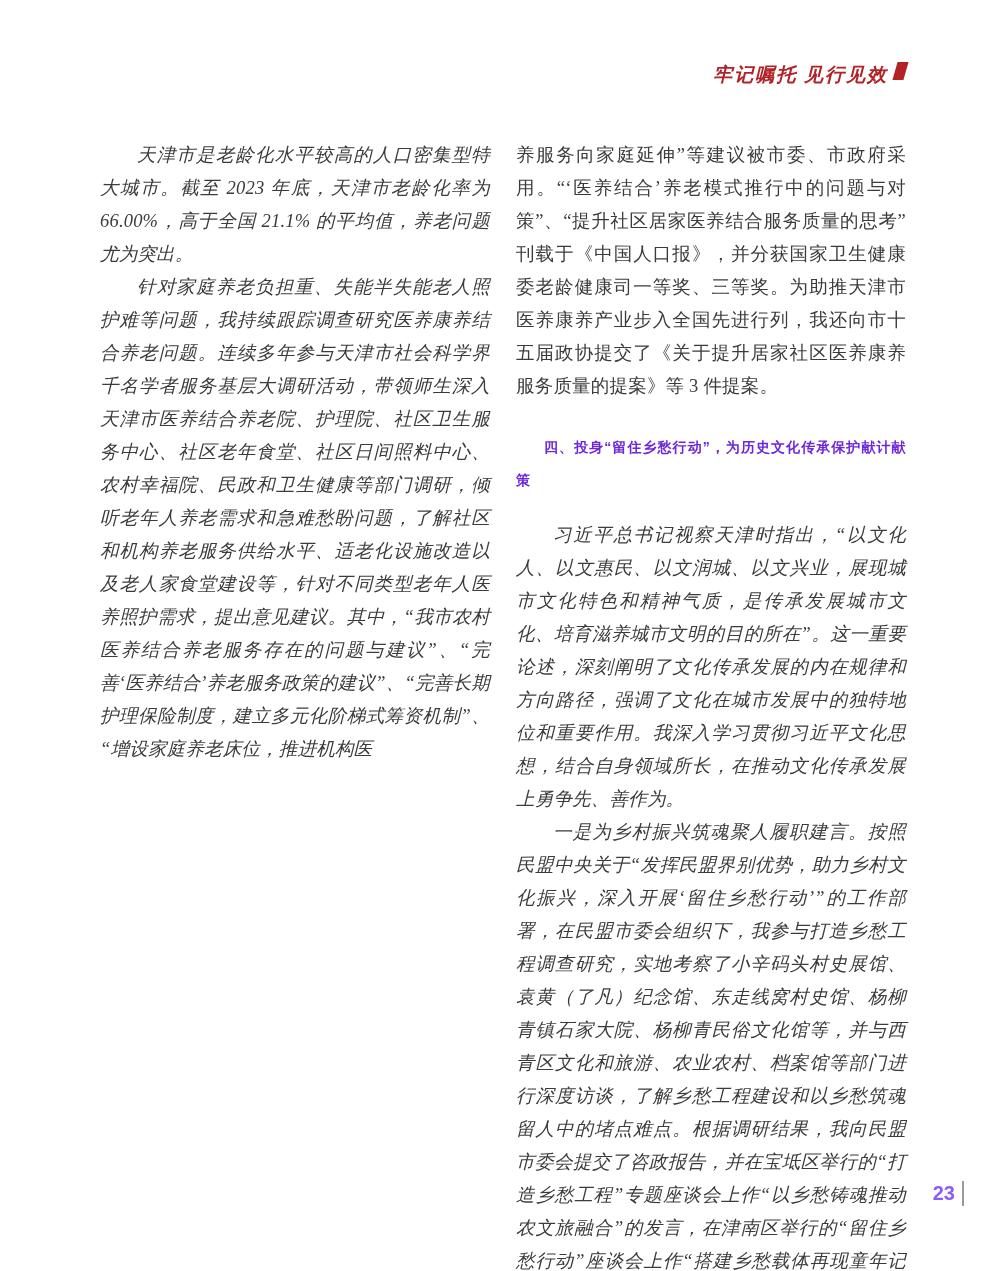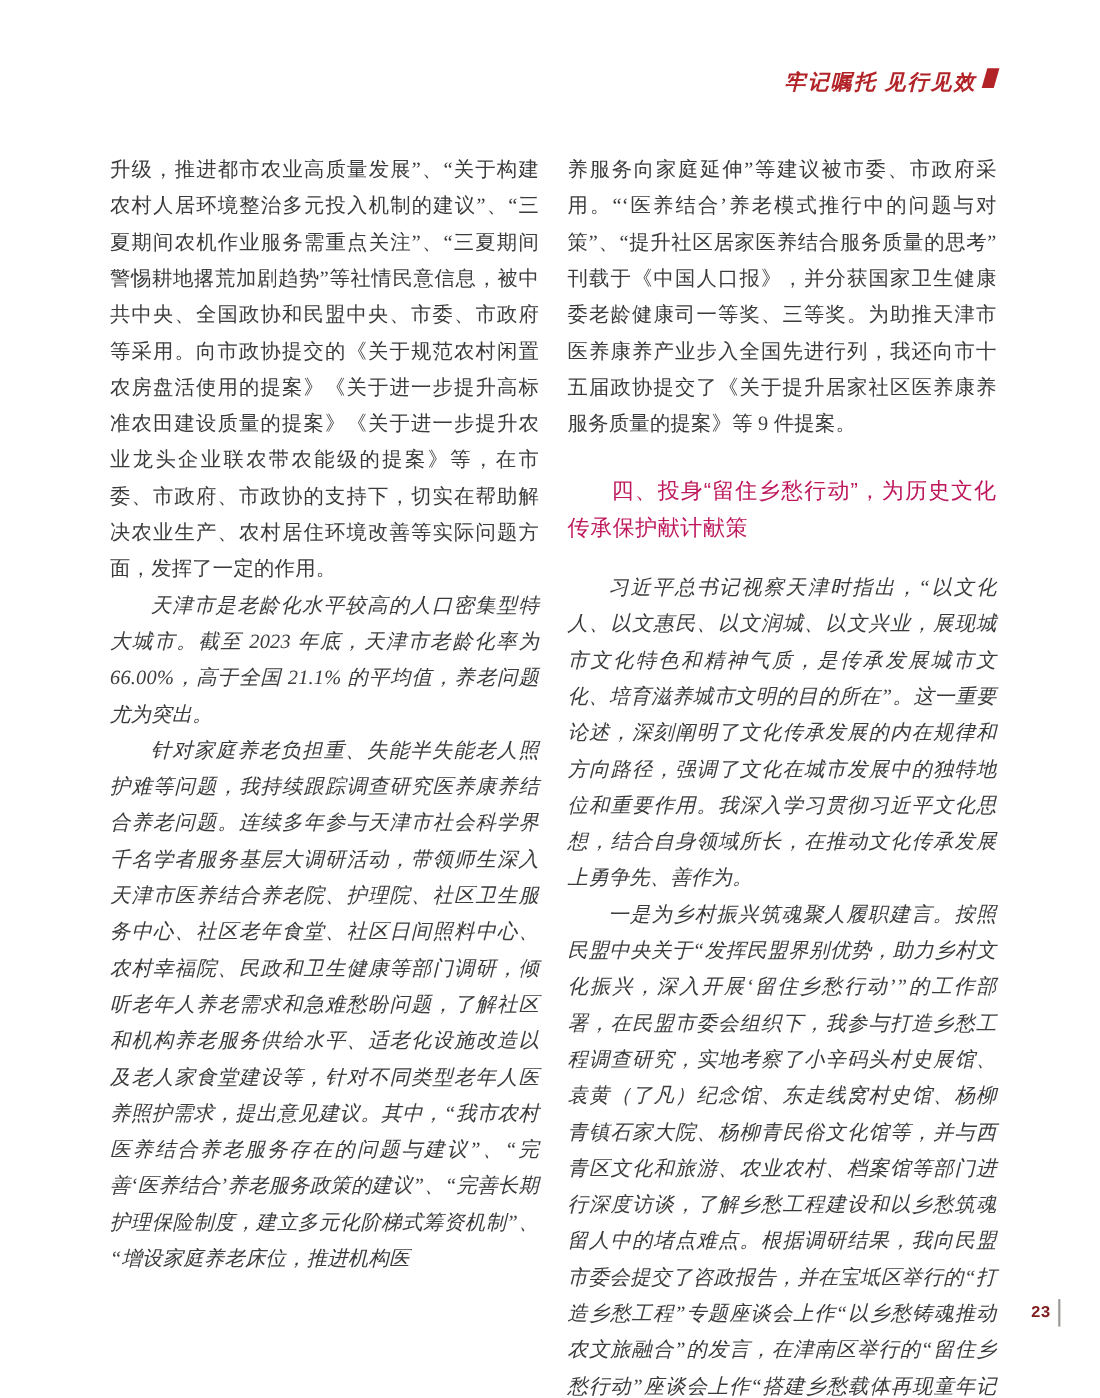--- a/index.html
+++ b/index.html
@@ -54,70 +54,69 @@
     text-align: justify;
     text-justify: inter-ideograph;
     color: #3b3b3b;
     letter-spacing: 0.2px;
   }
   .col p.indent { text-indent: 2em; font-style: italic; }
 
   .sec-heading {
     margin: 28px 0 22px 0;
     font-family: "Liberation Sans", "DejaVu Sans", sans-serif;
-    font-size: 20px;
-    font-weight: 400;
+    font-size: 14px;
+    font-weight: 700;
     line-height: 33px;
-    color: #be185d;
+    color: #6d28d9;
     text-indent: 2em;
     text-align: justify;
     letter-spacing: 0.5px;
   }
 
   
   .pageno {
     position: absolute;
     top: 1181px;
     right: 36px;
     display: flex;
     align-items: center;
     gap: 7px;
   }
   .pageno .num {
-    font-size: 15px;
+    font-size: 20px;
     font-weight: bold;
-    color: #7f1d1d;
-    font-family: Liberation Mono, monospace;
+    color: #8b5cf6;
+    font-family: Liberation Sans, sans-serif;
   }
   .pageno .rule {
     width: 2px;
     height: 25px;
     background: #9a9a96;
   }
 </style>
 </head>
 <body>
 
 <div class="page">
 
   <div class="running-head">
     <span>牢记嘱托 见行见效</span>
     <span class="flag"></span>
   </div>
 
   <div class="columns">
 
     <div class="col">
-      <p>升级，推进都市农业高质量发展”、“关于构建农村人居环境整治多元投入机制的建议”、“三夏期间农机作业服务需重点关注”、“三夏期间警惕耕地撂荒加剧趋势”等社情民意信息，被中共中央、全国政协和民盟中央、市委、市政府等采用。向市政协提交的《关于规范农村闲置农房盘活使用的提案》《关于进一步提升高标准农田建设质量的提案》《关于进一步提升农业龙头企业联农带农能级的提案》等，在市委、市政府、市政协的支持下，切实在帮助解决农业生产、农村居住环境改善等实际问题方面，发挥了一定的作用。</p>
       <p class="indent">天津市是老龄化水平较高的人口密集型特大城市。截至 2023 年底，天津市老龄化率为 66.00%，高于全国 21.1% 的平均值，养老问题尤为突出。</p>
       <p class="indent">针对家庭养老负担重、失能半失能老人照护难等问题，我持续跟踪调查研究医养康养结合养老问题。连续多年参与天津市社会科学界千名学者服务基层大调研活动，带领师生深入天津市医养结合养老院、护理院、社区卫生服务中心、社区老年食堂、社区日间照料中心、农村幸福院、民政和卫生健康等部门调研，倾听老年人养老需求和急难愁盼问题，了解社区和机构养老服务供给水平、适老化设施改造以及老人家食堂建设等，针对不同类型老年人医养照护需求，提出意见建议。其中，“我市农村医养结合养老服务存在的问题与建议”、“完善‘医养结合’养老服务政策的建议”、“完善长期护理保险制度，建立多元化阶梯式筹资机制”、“增设家庭养老床位，推进机构医</p>
     </div>
 
     <div class="col">
-      <p>养服务向家庭延伸”等建议被市委、市政府采用。“‘医养结合’养老模式推行中的问题与对策”、“提升社区居家医养结合服务质量的思考”刊载于《中国人口报》，并分获国家卫生健康委老龄健康司一等奖、三等奖。为助推天津市医养康养产业步入全国先进行列，我还向市十五届政协提交了《关于提升居家社区医养康养服务质量的提案》等 9 件提案。</p>
+      <p>养服务向家庭延伸”等建议被市委、市政府采用。“‘医养结合’养老模式推行中的问题与对策”、“提升社区居家医养结合服务质量的思考”刊载于《中国人口报》，并分获国家卫生健康委老龄健康司一等奖、三等奖。为助推天津市医养康养产业步入全国先进行列，我还向市十五届政协提交了《关于提升居家社区医养康养服务质量的提案》等 3 件提案。</p>
       <div class="sec-heading">四、投身“留住乡愁行动”，为历史文化传承保护献计献策</div>
       <p class="indent">习近平总书记视察天津时指出，“以文化人、以文惠民、以文润城、以文兴业，展现城市文化特色和精神气质，是传承发展城市文化、培育滋养城市文明的目的所在”。这一重要论述，深刻阐明了文化传承发展的内在规律和方向路径，强调了文化在城市发展中的独特地位和重要作用。我深入学习贯彻习近平文化思想，结合自身领域所长，在推动文化传承发展上勇争先、善作为。</p>
       <p class="indent">一是为乡村振兴筑魂聚人履职建言。按照民盟中央关于“发挥民盟界别优势，助力乡村文化振兴，深入开展‘留住乡愁行动’”的工作部署，在民盟市委会组织下，我参与打造乡愁工程调查研究，实地考察了小辛码头村史展馆、袁黄（了凡）纪念馆、东走线窝村史馆、杨柳青镇石家大院、杨柳青民俗文化馆等，并与西青区文化和旅游、农业农村、档案馆等部门进行深度访谈，了解乡愁工程建设和以乡愁筑魂留人中的堵点难点。根据调研结果，我向民盟市委会提交了咨政报告，并在宝坻区举行的“打造乡愁工程”专题座谈会上作“以乡愁铸魂推动农文旅融合”的发言，在津南区举行的“留住乡愁行动”座谈会上作“搭建乡愁载体再现童年记忆”的发言，为以乡愁留人纳才谋思路、出主意、献良策。</p>
 
     </div>
 
   </div>
 
   <div class="pageno">
     <span class="num">23</span>

